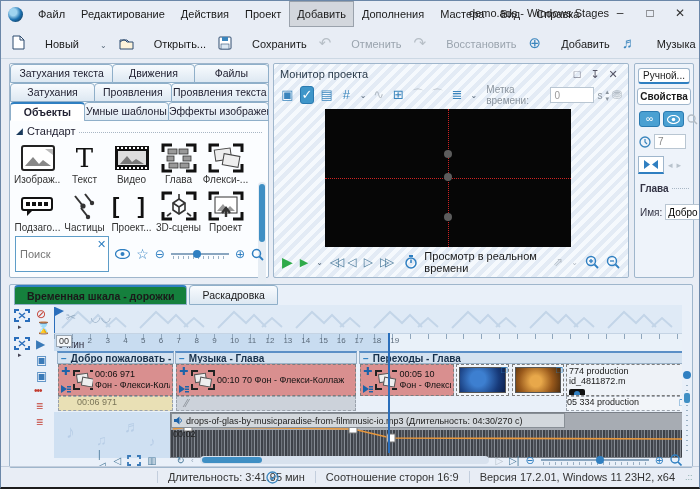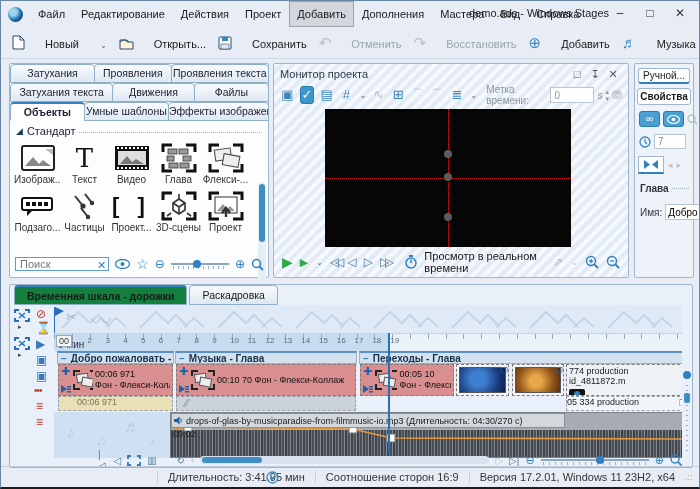--- a/index.html
+++ b/index.html
@@ -42,21 +42,21 @@
   .secthead { display:flex; align-items:center; gap:4px; padding:4px 6px 1px 6px; color:#223; }
   .secthead .dots { flex:1; border-top:1px dotted #a8b6c4; margin-top:3px; }
   .objgrid { display:grid; grid-template-columns:repeat(5,47px); padding:3px 2px 0 4px; row-gap:4px; }
   .obj { text-align:center; }
   .obj .ic { height:33px; display:flex; align-items:center; justify-content:center; }
   .obj .lbl { font-size:10px; color:#333; white-space:nowrap; overflow:hidden; }
   .vscroll { position:absolute; right:2px; top:118px; width:8px; height:122px; background:#e6edf4; border-radius:4px; }
   .vscroll i { position:absolute; left:1px; right:1px; top:2px; height:58px; background:#3f8fc4; border-radius:3px; }
   .searchrow { position:absolute; left:5px; bottom:5px; right:4px; display:flex; align-items:center; gap:6px; }
   .searchbox { position:relative; width:104px; }
-  .searchbox input { width:100%; height:14px; border:1px solid #5e9dc8; font-size:11px; padding:0 16px 0 4px; color:#444; }
+  .searchbox input { width:100%; height:36px; border:1px solid #5e9dc8; font-size:11px; padding:0 16px 0 4px; color:#444; }
   .searchbox .clr { position:absolute; right:3px; top:2px; color:#2f7fc1; font-size:11px; }
   .minislider { position:relative; width:64px; height:10px; }
   .minislider .line { position:absolute; left:0; right:0; top:4px; height:2px; background:#8aa6c0; }
   .minislider .tk { position:absolute; left:2px; right:2px; top:7px; height:3px;
        background:repeating-linear-gradient(90deg,#9ab0c4 0 1px,transparent 1px 5px); }
   .minislider .th { position:absolute; top:1px; width:8px; height:8px; border-radius:50%; background:#2f7fc1; }
 
   
   .monitor { background:repeating-linear-gradient(135deg,#f5f9fd 0 4px,#e3ebf5 4px 8px); }
   .mon-head { display:flex; align-items:center; height:20px; padding:0 6px; }
@@ -235,28 +235,28 @@
     </div>
     <div class="tbtn">
       <span class="gridicon"></span>
       <span>Стандарт</span>
     </div>
 
   </div>
 
   <div class="panel" style="left:8px; top:62px; width:260px; height:215px;">
     <div class="tabrow">
+      <div class="tab" style="flex:0 0 40%">Затухания текста</div>
+      <div class="tab" style="flex:0 0 32%">Движения</div>
+      <div class="tab">Файлы</div>
+    </div>
+    <div class="tabrow">
       <div class="tab" style="flex:0 0 33%">Затухания</div>
       <div class="tab" style="flex:0 0 30%">Проявления</div>
       <div class="tab">Проявления текста</div>
-    </div>
-    <div class="tabrow">
-      <div class="tab" style="flex:0 0 40%">Затухания текста</div>
-      <div class="tab" style="flex:0 0 32%">Движения</div>
-      <div class="tab">Файлы</div>
     </div>
     <div class="tabrow">
       <div class="tab active" style="flex:0 0 29%">Объекты</div>
       <div class="tab" style="flex:0 0 33%">Умные шаблоны</div>
       <div class="tab">Эффекты изображения</div>
     </div>
     <div class="secthead">
       <span style="color:#1a3a5c;font-size:9px;">◢</span>
       <span>Стандарт</span>
       <span class="dots"></span>

